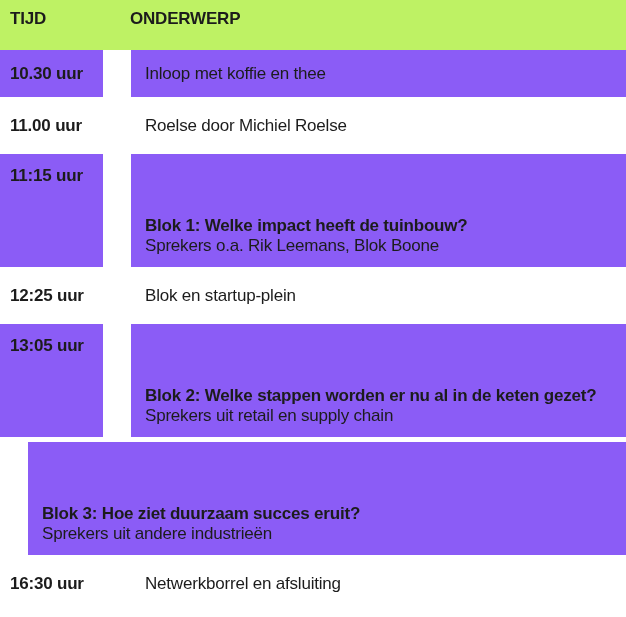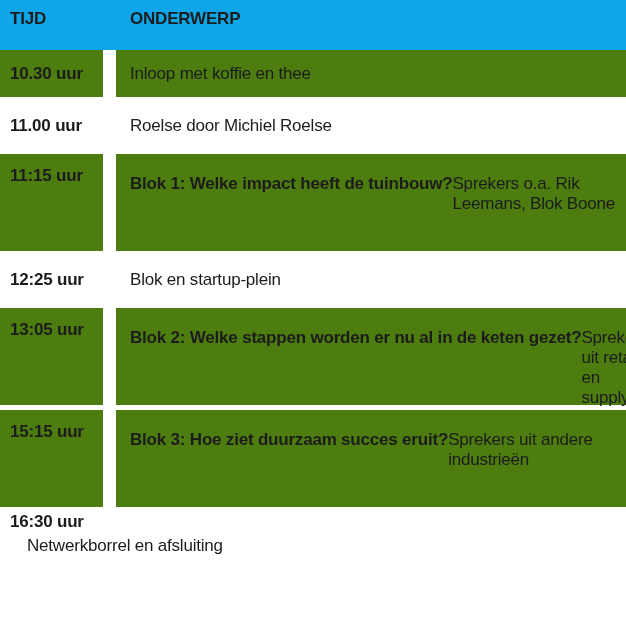--- a/index.html
+++ b/index.html
@@ -21,21 +21,21 @@
     display: flex;
     flex-direction: column;
     width: 626px;
   }
   
   .header-row {
     display: flex;
     height: 50px;
     box-sizing: border-box;
     padding-top: 9px;
-    background: #0ea5e9;
+    background: #bef264;
   }
   .header-time {
     width: 103px;
     flex: none;
     box-sizing: border-box;
     padding-left: 10px;
     font-weight: bold;
   }
   .header-subject {
     flex: 1;
@@ -43,54 +43,54 @@
     box-sizing: border-box;
     padding-left: 14px;
     font-weight: bold;
   }
   
   .row {
     display: flex;
     margin-bottom: 5px;
     background: #ffffff;
   }
-  .row:last-child { margin-bottom: 0; flex-direction: column; }
+  .row:last-child { margin-bottom: 0; }
   .time-cell {
     width: 103px;
     flex: none;
     box-sizing: border-box;
     padding-left: 10px;
     font-weight: bold;
     display: flex;
   }
   .subject-cell {
     flex: 1;
-    margin-left: 13px;
+    margin-left: 28px;
     box-sizing: border-box;
     padding-left: 14px;
     display: flex;
   }
   .row.gray .time-cell,
   .row.gray .subject-cell {
-    background: #4d7c0f;
+    background: #8b5cf6;
   }
   .row.single { height: 47px; }
   .row.single .time-cell,
   .row.single .subject-cell {
     align-items: center;
   }
-  .row.tall { height: 97px; }
+  .row.tall { height: 113px; }
   .row.tall .time-cell {
     align-items: flex-start;
     padding-top: 12px;
   }
   .row.tall .subject-cell {
-    flex-direction: row;
+    flex-direction: column;
     justify-content: flex-end;
-    padding-top: 20px;
+    padding-top: 12px;
     padding-bottom: 11px;
   }
   .session-title {
     font-weight: bold;
     white-space: nowrap;
   }
   .session-speakers {
     font-weight: normal;
   }
 </style>
@@ -130,21 +130,20 @@
   <div class="row tall gray">
     <div class="time-cell">13:05 uur</div>
     <div class="subject-cell">
       <div class="session-title">Blok 2: Welke stappen worden er nu al in de keten gezet?</div>
       <div class="session-speakers">Sprekers uit retail en supply chain</div>
     </div>
   </div>
 
 
   <div class="row tall gray">
-    <div class="time-cell">15:15 uur</div>
     <div class="subject-cell">
       <div class="session-title">Blok 3: Hoe ziet duurzaam succes eruit?</div>
       <div class="session-speakers">Sprekers uit andere industrieën</div>
     </div>
   </div>
 
   <div class="row single">
     <div class="time-cell">16:30 uur</div>
     <div class="subject-cell">Netwerkborrel en afsluiting</div>
   </div>

